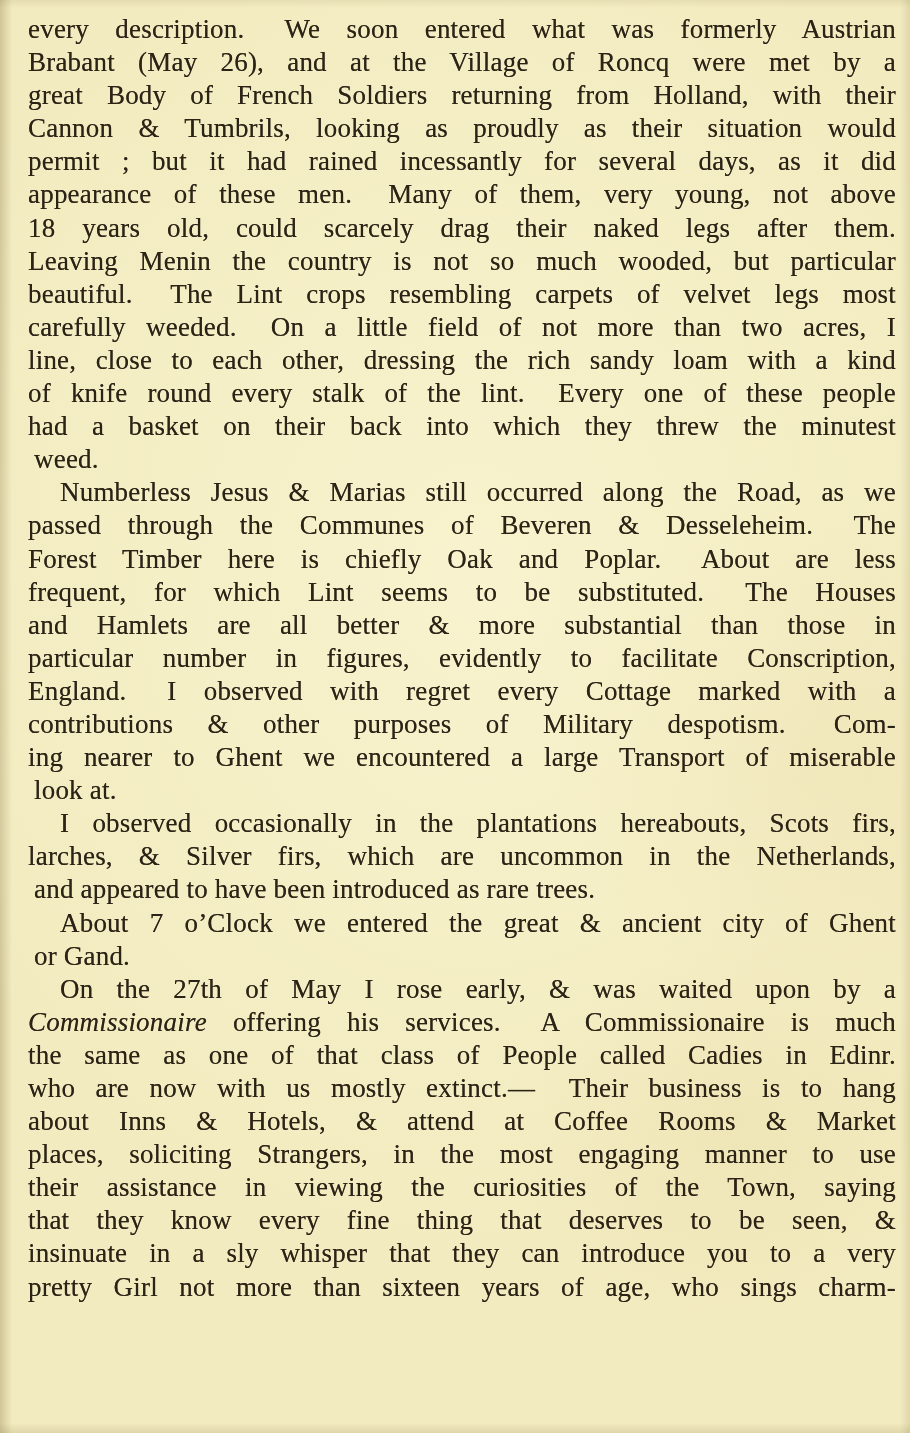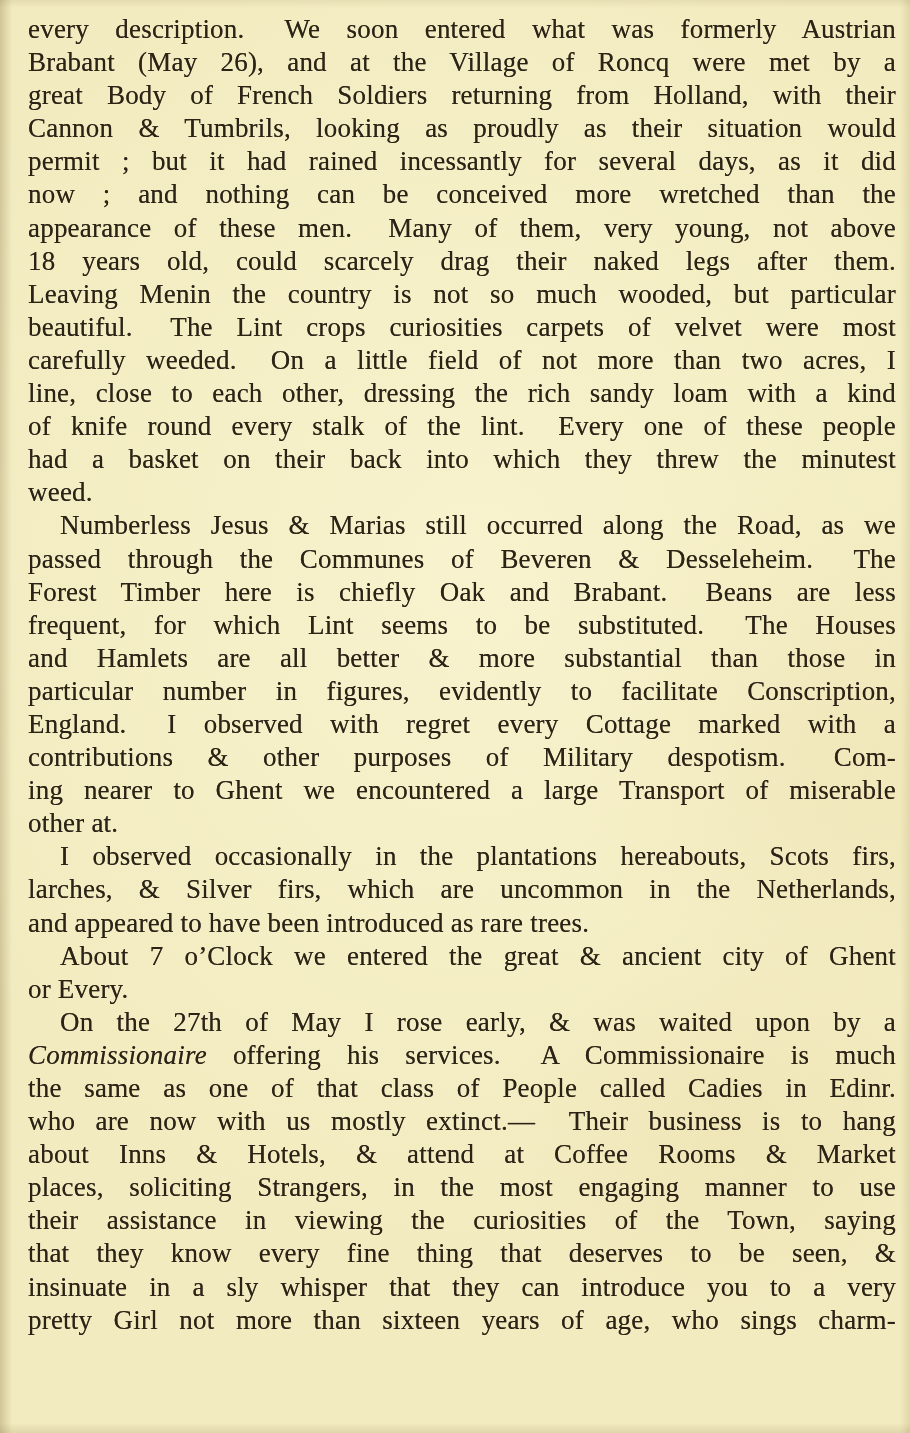--- a/index.html
+++ b/index.html
@@ -41,70 +41,70 @@
     font-size: 27px;
     overflow: hidden;
     text-align: justify;
     text-align-last: justify;
     letter-spacing: 0.2px;
     
     text-shadow: 0 0 0.5px rgba(43,33,18,0.65);
   }
   .line.end {
     text-align-last: left;
+    margin-left: 6px;
   }
   .line.indent {
     padding-left: 32px;
   }
   .it {
     font-style: italic;
   }
 </style>
 </head>
 <body>
 
 <div class="page" style="background-color: rgb(242, 235, 191); color: rgb(44, 35, 23);">
   <div class="text-block">
       <div class="para">
         <div class="line">every description.  We soon entered what was formerly Austrian</div>
         <div class="line">Brabant (May 26), and at the Village of Roncq were met by a</div>
         <div class="line">great Body of French Soldiers returning from Holland, with their</div>
         <div class="line">Cannon &amp; Tumbrils, looking as proudly as their situation would</div>
         <div class="line">permit ; but it had rained incessantly for several days, as it did</div>
-        <div class="line">now ; and nothing can be conceived more wretched than the</div>
         <div class="line">appearance of these men.  Many of them, very young, not above</div>
         <div class="line">18 years old, could scarcely drag their naked legs after them.</div>
         <div class="line">Leaving Menin the country is not so much wooded, but particular</div>
-        <div class="line">beautiful.  The Lint crops curiosities carpets of velvet were most</div>
+        <div class="line">beautiful.  The Lint crops resembling carpets of velvet legs most</div>
         <div class="line">carefully weeded.  On a little field of not more than two acres, I</div>
         <div class="line">line, close to each other, dressing the rich sandy loam with a kind</div>
         <div class="line">of knife round every stalk of the lint.  Every one of these people</div>
         <div class="line">had a basket on their back into which they threw the minutest</div>
         <div class="line end">weed.</div>
       </div>
       <div class="para">
         <div class="line indent">Numberless Jesus &amp; Marias still occurred along the Road, as we</div>
         <div class="line">passed through the Communes of Beveren &amp; Desseleheim.  The</div>
-        <div class="line">Forest Timber here is chiefly Oak and Brabant.  Beans are less</div>
+        <div class="line">Forest Timber here is chiefly Oak and Poplar.  About are less</div>
         <div class="line">frequent, for which Lint seems to be substituted.  The Houses</div>
         <div class="line">and Hamlets are all better &amp; more substantial than those in</div>
         <div class="line">particular number in figures, evidently to facilitate Conscription,</div>
         <div class="line">England.  I observed with regret every Cottage marked with a</div>
         <div class="line">contributions &amp; other purposes of Military despotism.  Com-</div>
         <div class="line">ing nearer to Ghent we encountered a large Transport of miserable</div>
-        <div class="line end">other at.</div>
+        <div class="line end">look at.</div>
       </div>
       <div class="para">
         <div class="line indent">I observed occasionally in the plantations hereabouts, Scots firs,</div>
         <div class="line">larches, &amp; Silver firs, which are uncommon in the Netherlands,</div>
         <div class="line end">and appeared to have been introduced as rare trees.</div>
       </div>
       <div class="para">
         <div class="line indent">About 7 o’Clock we entered the great &amp; ancient city of Ghent</div>
-        <div class="line end">or Every.</div>
+        <div class="line end">or Gand.</div>
       </div>
       <div class="para">
         <div class="line indent">On the 27th of May I rose early, &amp; was waited upon by a</div>
         <div class="line"><span class="it">Commissionaire</span><span> offering his services.  A Commissionaire is much</span></div>
         <div class="line">the same as one of that class of People called Cadies in Edinr.</div>
         <div class="line">who are now with us mostly extinct.—  Their business is to hang</div>
         <div class="line">about Inns &amp; Hotels, &amp; attend at Coffee Rooms &amp; Market</div>
         <div class="line">places, soliciting Strangers, in the most engaging manner to use</div>
         <div class="line">their assistance in viewing the curiosities of the Town, saying</div>
         <div class="line">that they know every fine thing that deserves to be seen, &amp;</div>

